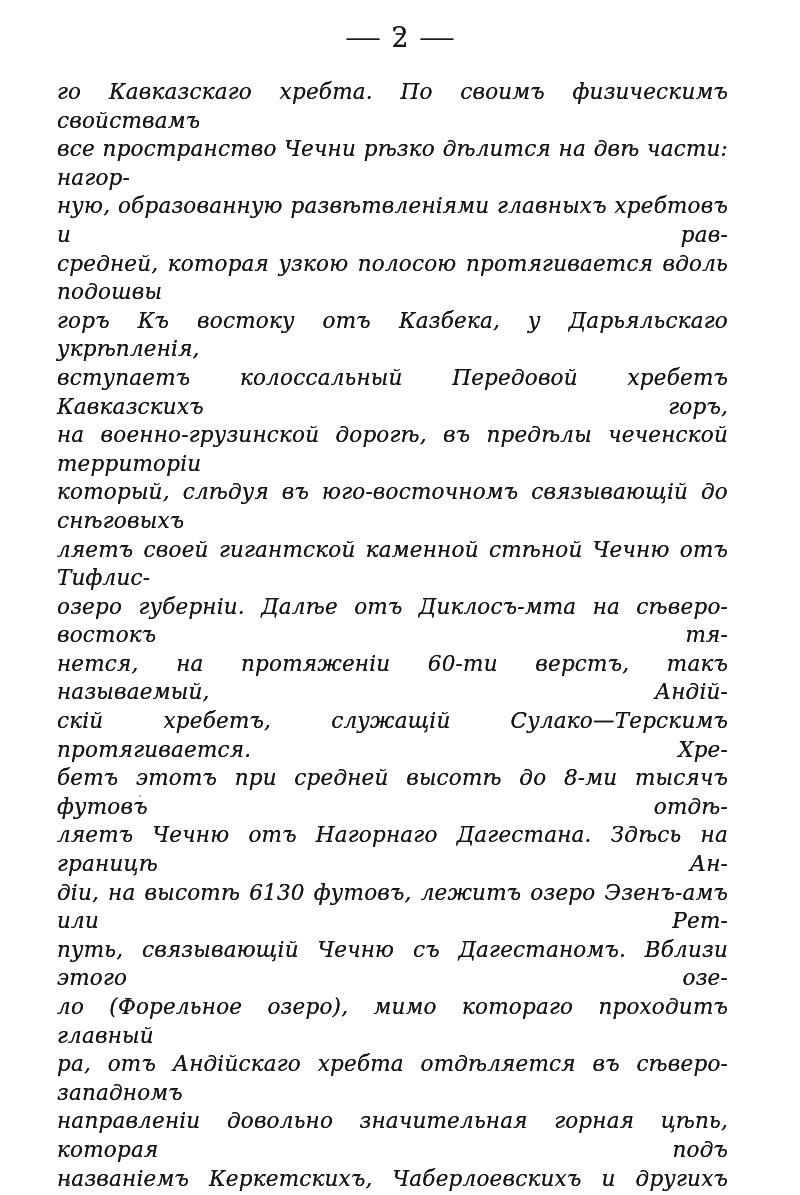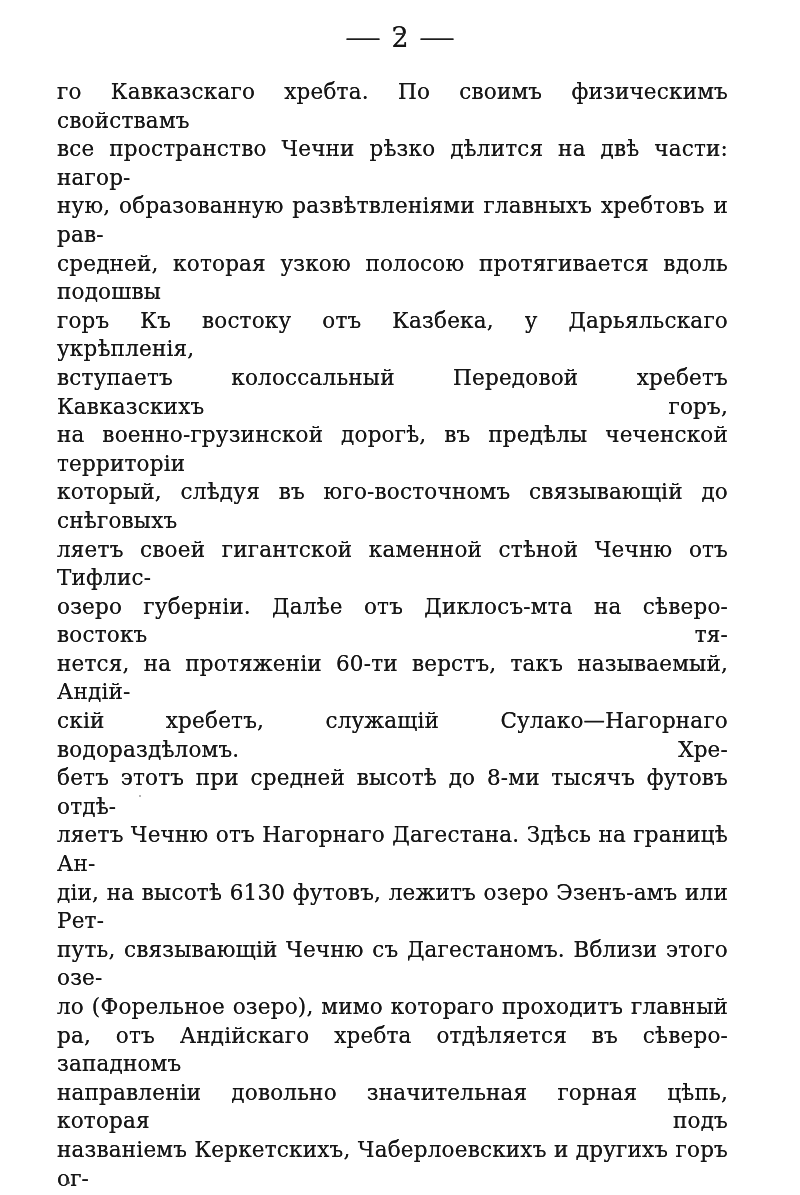--- a/index.html
+++ b/index.html
@@ -55,20 +55,21 @@
     left: 57px;
     width: 671px;
     font-size: 21.5px;
     line-height: 28.6px;
     letter-spacing: 0.2px;
     text-shadow: 0 0 0.5px rgba(12,12,12,0.85);
   }
   .line {
     text-align: justify;
     text-align-last: justify;
+    font-style: italic;
     -moz-text-align-last: justify;
   }
   .speck {
     position: absolute;
     background: #4a4a4a;
     border-radius: 50%;
   }
   .speck-1 { left: 66px;  top: 1181px; width: 4px; height: 3px; }
   .speck-2 { left: 139px; top: 795px;  width: 2px; height: 2px; opacity: .55; }
 </style>
@@ -89,21 +90,21 @@
       <div class="line">все пространство Чечни рѣзко дѣлится на двѣ части: нагор-</div>
       <div class="line">ную, образованную развѣтвленіями главныхъ хребтовъ и рав-</div>
       <div class="line">средней, которая узкою полосою протягивается вдоль подошвы</div>
       <div class="line">горъ Къ востоку отъ Казбека, у Дарьяльскаго укрѣпленія,</div>
       <div class="line">вступаетъ колоссальный Передовой хребетъ Кавказскихъ горъ,</div>
       <div class="line">на военно-грузинской дорогѣ, въ предѣлы чеченской территоріи</div>
       <div class="line">который, слѣдуя въ юго-восточномъ связывающій до снѣговыхъ</div>
       <div class="line">ляетъ своей гигантской каменной стѣной Чечню отъ Тифлис-</div>
       <div class="line">озеро губерніи. Далѣе отъ Диклосъ-мта на сѣверо-востокъ тя-</div>
       <div class="line">нется, на протяженіи 60-ти верстъ, такъ называемый, Андій-</div>
-      <div class="line">скій хребетъ, служащій Сулако—Нагорнаго водораздѣломъ. Хре-</div>
+      <div class="line">скій хребетъ, служащій Сулако—Терскимъ протягивается. Хре-</div>
       <div class="line">бетъ этотъ при средней высотѣ до 8-ми тысячъ футовъ отдѣ-</div>
       <div class="line">ляетъ Чечню отъ Нагорнаго Дагестана. Здѣсь на границѣ Ан-</div>
       <div class="line">діи, на высотѣ 6130 футовъ, лежитъ озеро Эзенъ-амъ или Рет-</div>
       <div class="line">путь, связывающій Чечню съ Дагестаномъ. Вблизи этого озе-</div>
       <div class="line">ло (Форельное озеро), мимо котораго проходитъ главный</div>
       <div class="line">ра, отъ Андійскаго хребта отдѣляется въ сѣверо-западномъ</div>
       <div class="line">направленіи довольно значительная горная цѣпь, которая подъ</div>
       <div class="line">названіемъ Керкетскихъ, Чаберлоевскихъ и другихъ горъ ог-</div>
     </main>
 

